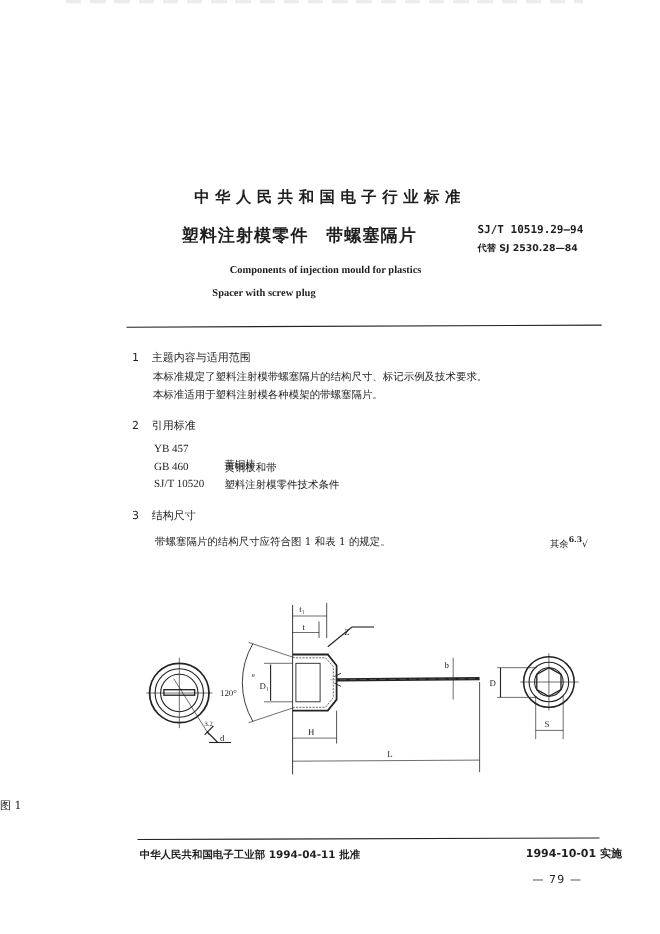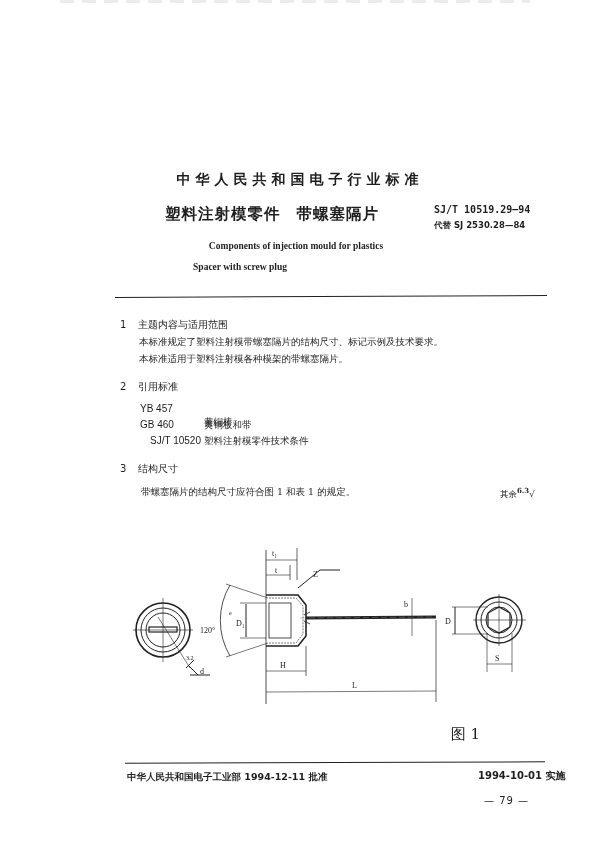--- a/index.html
+++ b/index.html
@@ -15,25 +15,25 @@
   .std-no { left: 434px; top: 204px; font-family: "DejaVu Sans Mono", monospace; font-size: 10px; font-weight: bold; }
   .std-rep { left: 434px; top: 220px; font-family: "DejaVu Sans", sans-serif; font-size: 8.5px; font-weight: bold; }
   .en1 { left: 0; width: 592px; top: 241px; text-align: center; font-family: "Liberation Serif", serif; font-weight: bold; font-size: 9.5px; }
   .en2 { left: 0; width: 480px; top: 262px; text-align: center; font-family: "Liberation Serif", serif; font-weight: bold; font-size: 9.5px; }
   .rule { height: 1px; background: #222; }
   .rule-top { left: 115px; top: 296px; width: 432px; transform: rotate(-0.25deg); }
   .rule-bottom { left: 125px; top: 762px; width: 420px; transform: rotate(-0.2deg); }
   .sec-head { font-family: "DejaVu Sans", sans-serif; font-size: 10px; font-weight: normal; }
   .sec-head .num { display: inline-block; width: 18px; }
   .para { font-family: "DejaVu Serif", serif; font-size: 9.5px; }
-  .ref-code { font-family: Liberation Sans, sans-serif; font-size: 10px; }
+  .ref-code { font-family: Liberation Serif, serif; font-size: 10px; }
   .ref-name { font-family: "DejaVu Serif", serif; font-size: 9.5px; }
   .rough { left: 500px; top: 486px; font-size: 8.5px; font-family: "DejaVu Serif", serif; }
   .rough sup { font-size: 7px; font-weight: bold; }
-  .fig-cap { left: 0; width: 480px; top: 725px; text-align: right; font-size: 15px; }
+  .fig-cap { left: 0; width: 480px; top: 725px; text-align: left; font-size: 10px; }
   .footer-left { left: 127px; top: 771px; font-family: "DejaVu Sans", sans-serif; font-size: 9.5px; font-weight: bold; }
   .footer-right { left: 478px; top: 769px; font-family: "DejaVu Sans", sans-serif; font-size: 10px; font-weight: bold; }
   .page-no { left: 484px; top: 795px; font-family: "DejaVu Sans", sans-serif; font-size: 10px; letter-spacing: 1px; }
   svg text { font-family: "Liberation Serif", serif; }
 </style>
 </head>
 <body>
 
 <div class="abs topnoise"></div>
 
@@ -57,21 +57,21 @@
 <div class="abs para" style="left:139px; top:336px;">本标准规定了塑料注射模带螺塞隔片的结构尺寸、标记示例及技术要求。</div>
 <div class="abs para" style="left:139px; top:353px;">本标准适用于塑料注射模各种模架的带螺塞隔片。</div>
 
 <div class="abs sec-head" style="left:120px; top:380px;">
   <span class="num">2</span><span>引用标准</span>
 </div>
 <div class="abs ref-code" style="left:140px; top:403px;">YB 457</div>
 <div class="abs ref-name" style="left:204px; top:416px;">黄铜棒</div>
 <div class="abs ref-code" style="left:140px; top:419px;">GB 460</div>
 <div class="abs ref-name" style="left:204px; top:419px;">黄铜板和带</div>
-<div class="abs ref-code" style="left:140px; top:435px;margin-left:10px;">SJ/T 10520</div>
+<div class="abs ref-code" style="left:140px; top:435px;">SJ/T 10520</div>
 <div class="abs ref-name" style="left:204px; top:435px;">塑料注射模零件技术条件</div>
 
 <div class="abs sec-head" style="left:120px; top:462px;">
   <span class="num">3</span><span>结构尺寸</span>
 </div>
 <div class="abs para" style="left:141px; top:486px;">带螺塞隔片的结构尺寸应符合图 1 和表 1 的规定。</div>
 
 <div class="abs rough">
   <span>其余</span><sup>6.3</sup><span>√</span>
 </div>
@@ -149,15 +149,15 @@
     <text x="495" y="661">S</text>
     <text x="200" y="674">d</text>
     <text x="186" y="660" font-size="6">3.2</text>
   </g>
 </svg>
 
 <div class="abs fig-cap">图 1</div>
 
 <div class="abs rule rule-bottom"></div>
 
-<div class="abs footer-left">中华人民共和国电子工业部 1994-12-11 批准</div>
+<div class="abs footer-left">中华人民共和国电子工业部 1994-04-11 批准</div>
 <div class="abs footer-right">1994-10-01 实施</div>
 <div class="abs page-no">— 79 —</div>
 
 </body></html>

